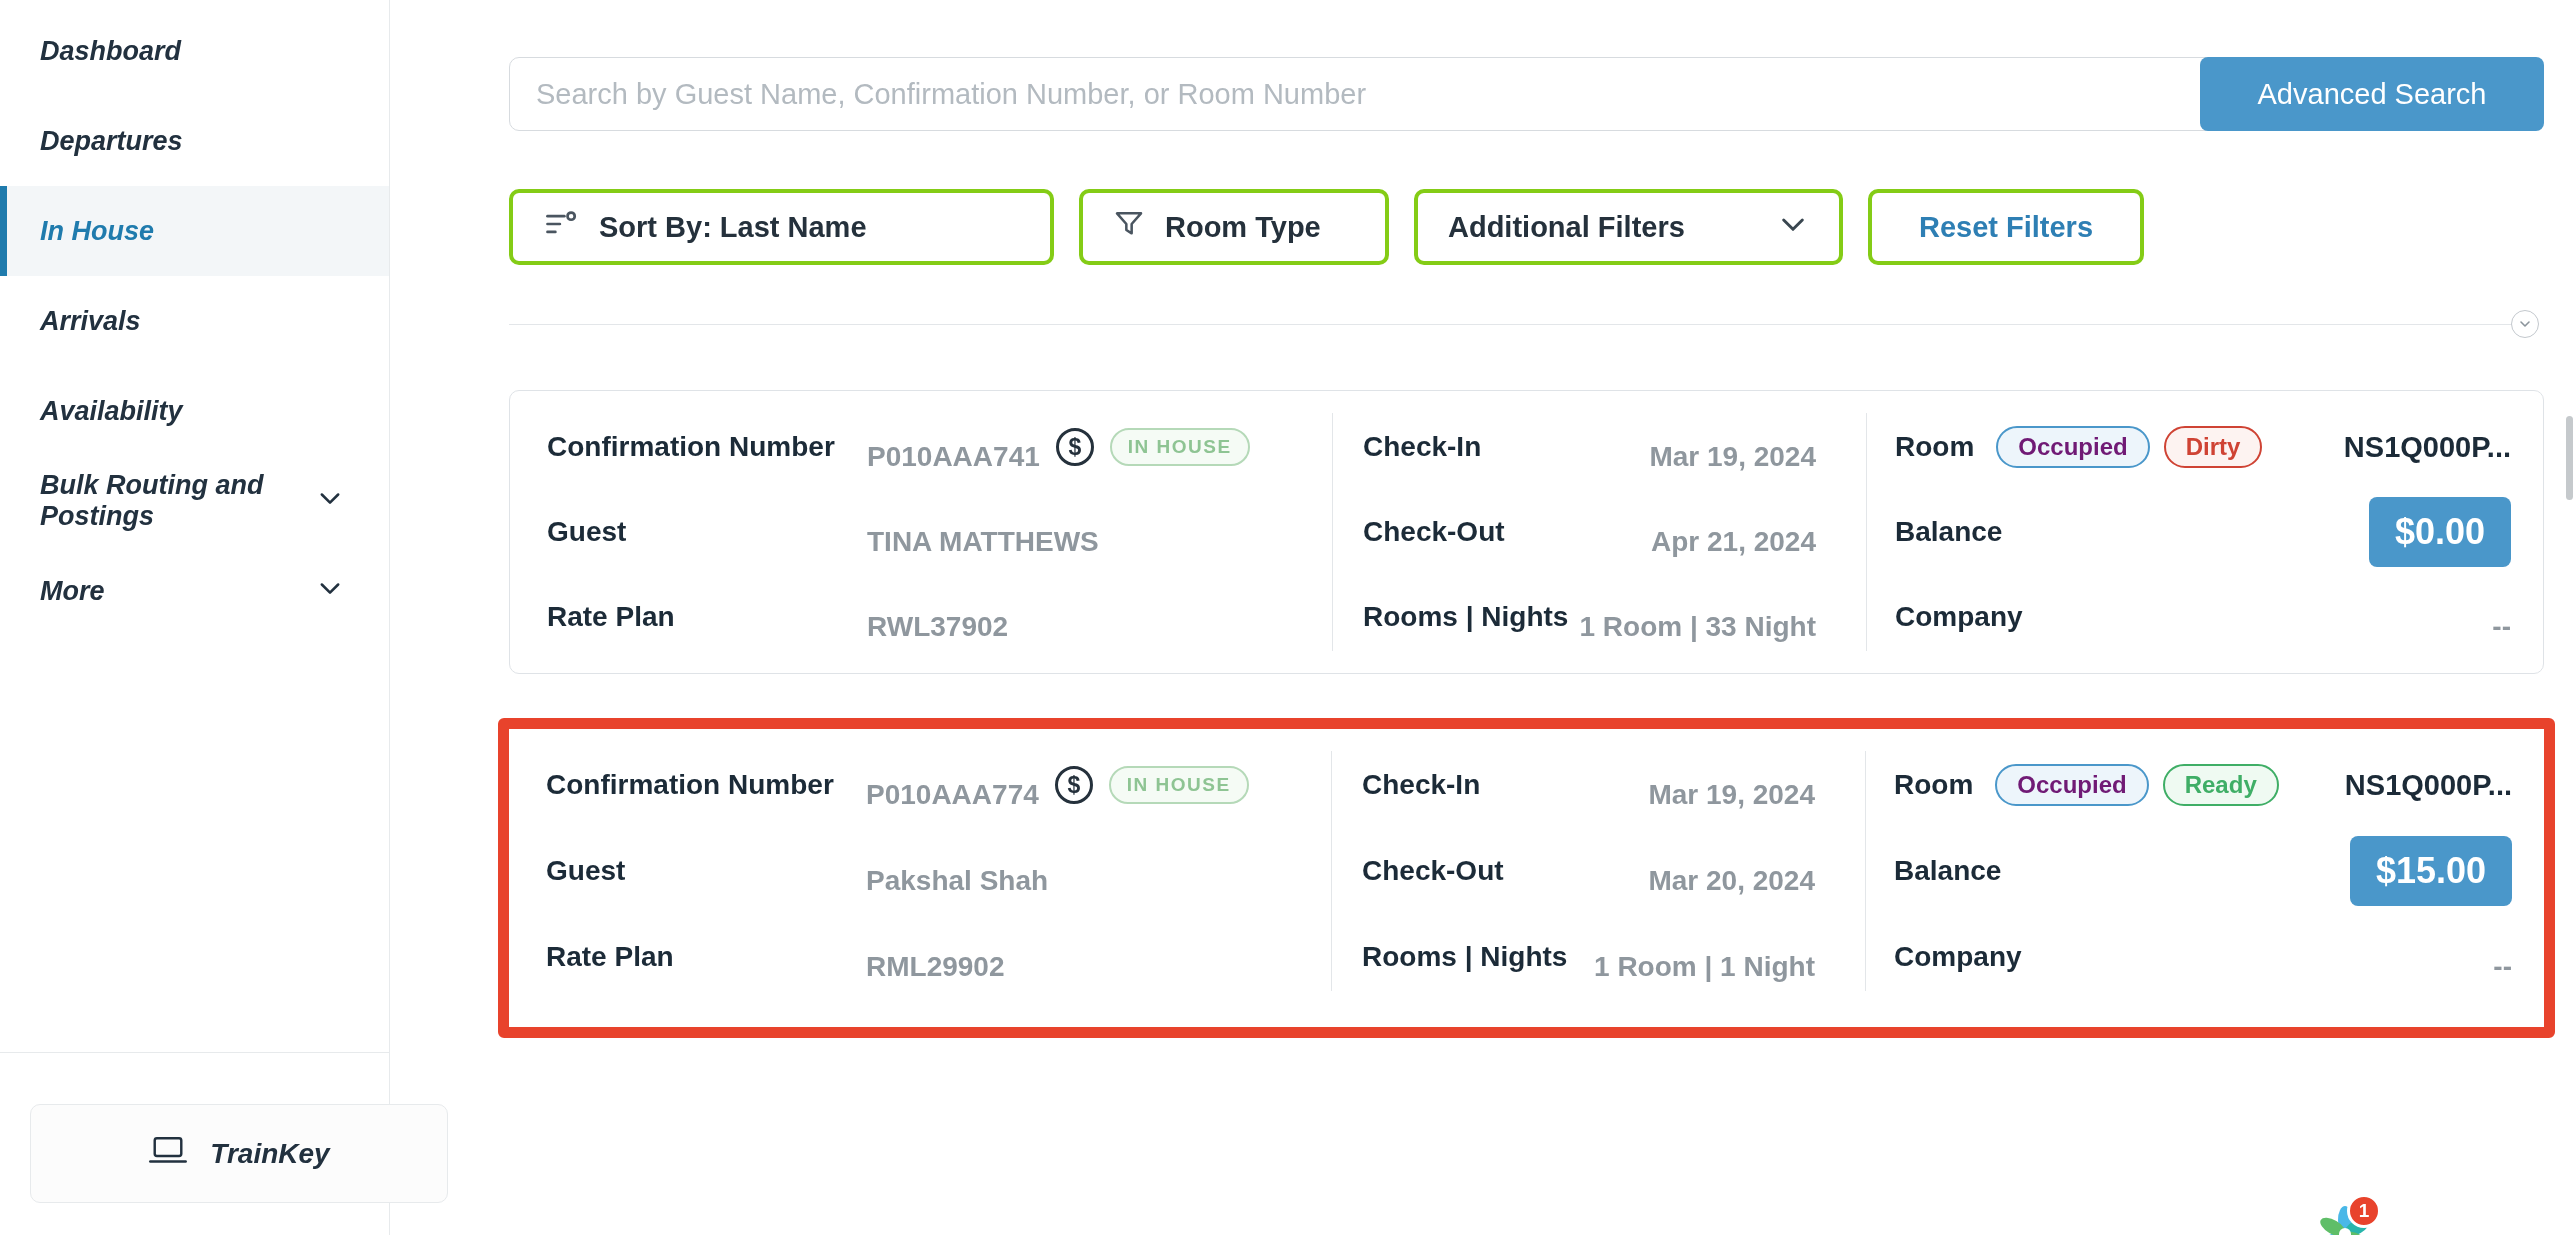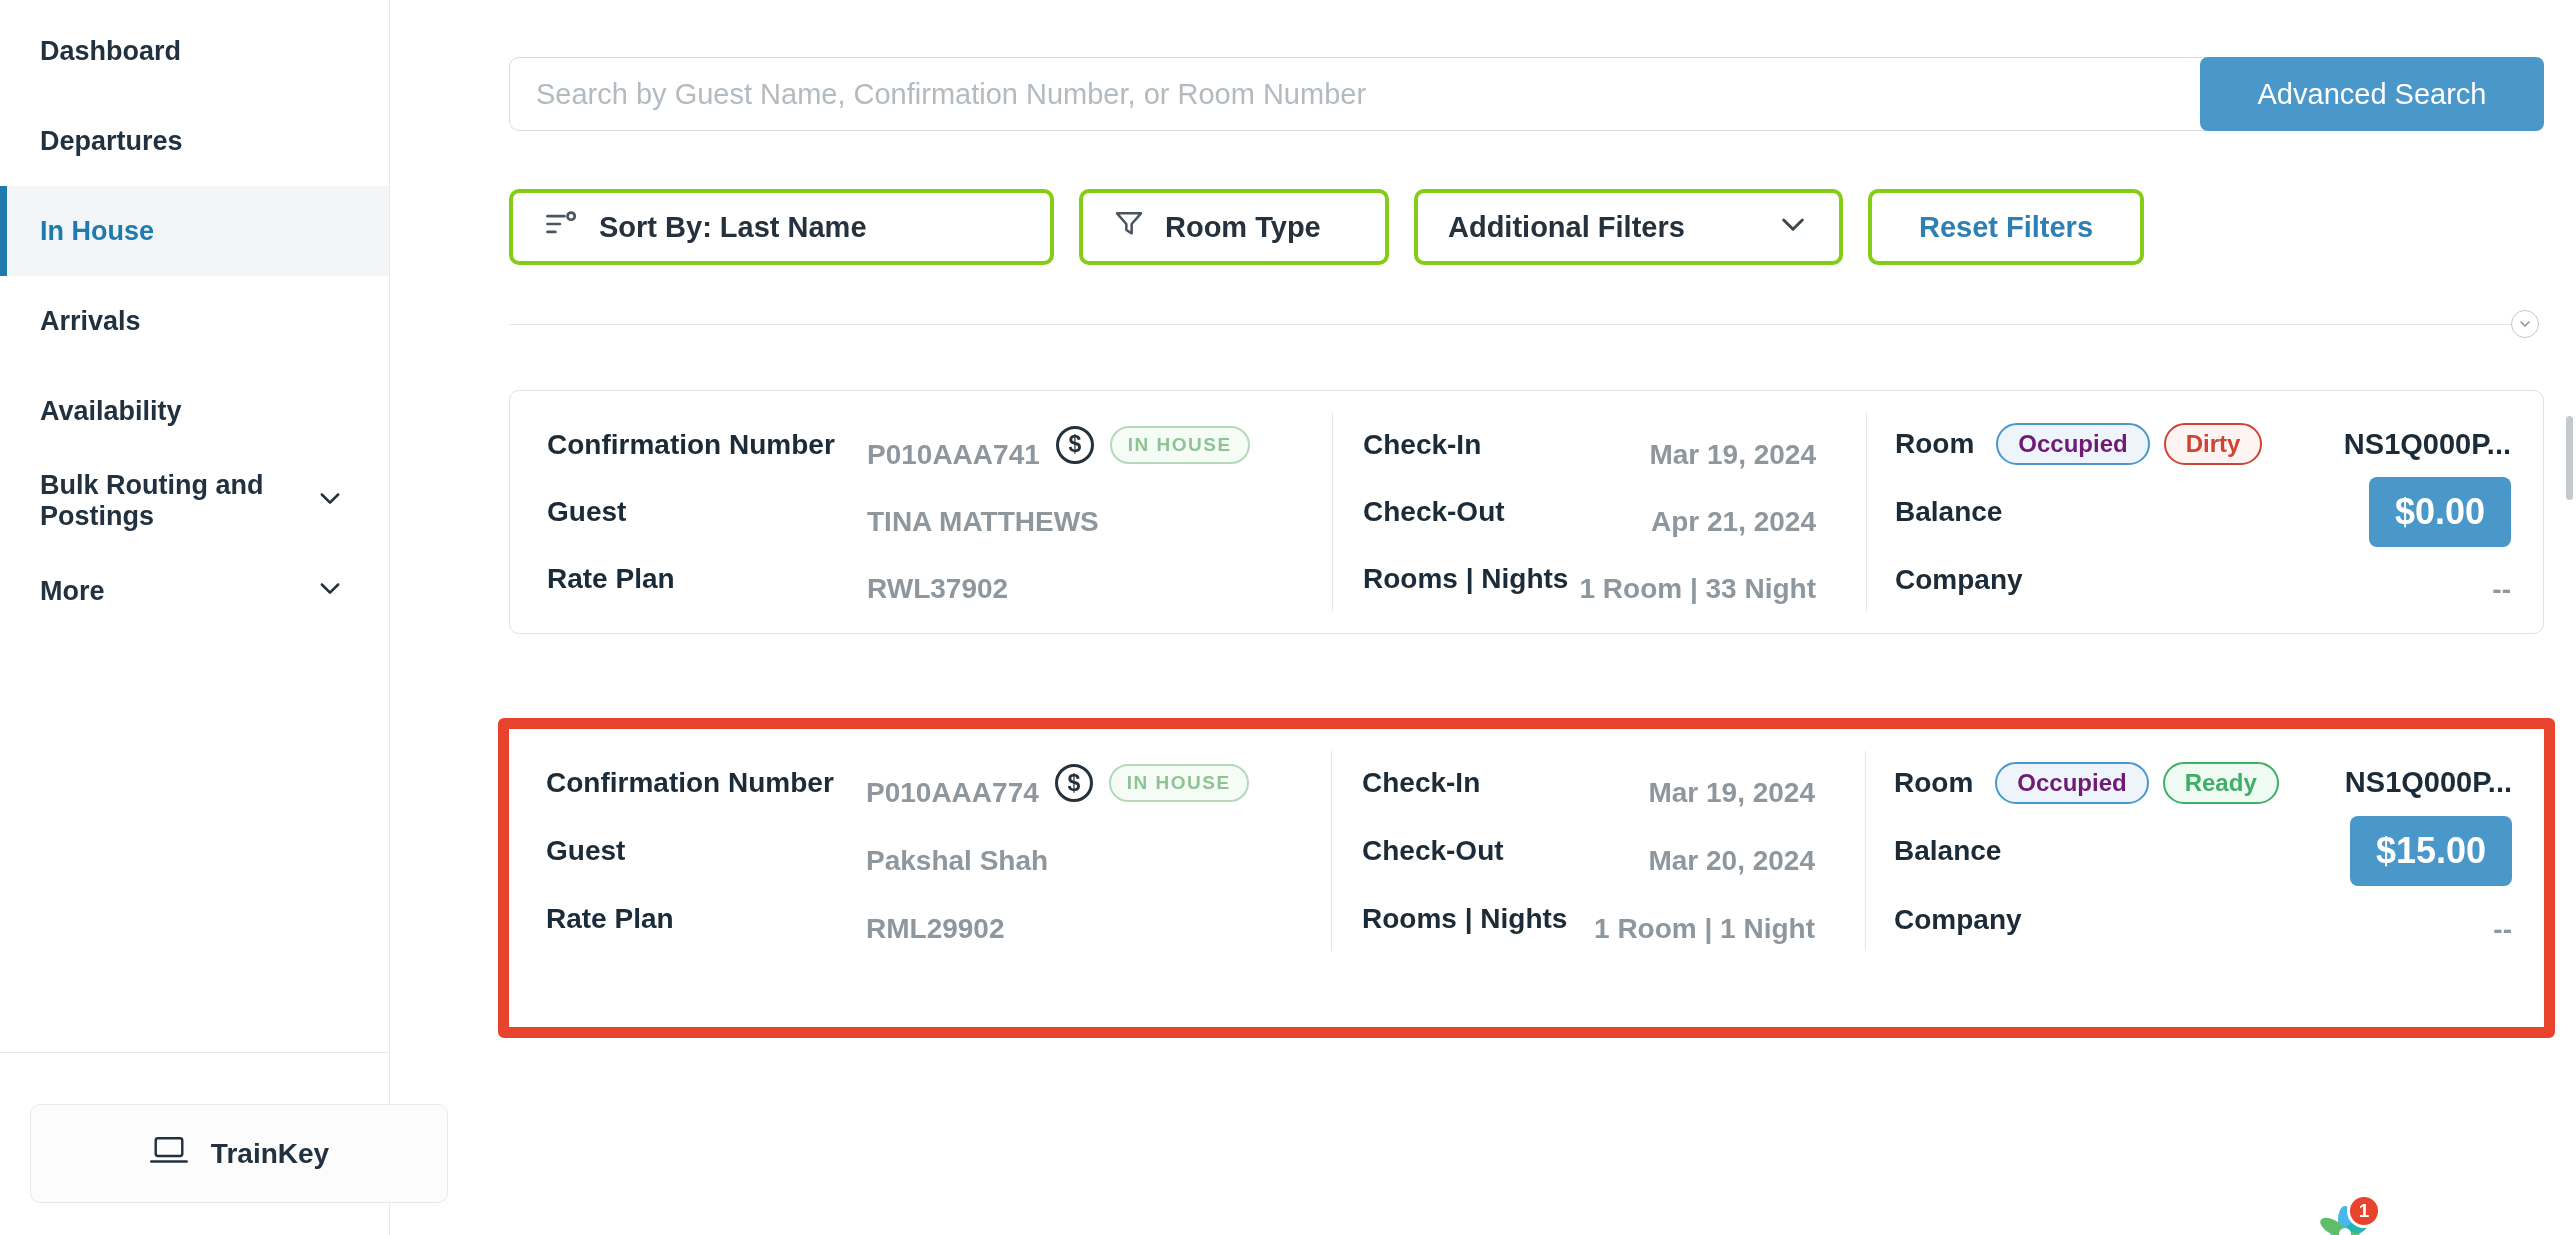--- a/index.html
+++ b/index.html
@@ -8,21 +8,21 @@
     font-family:"Liberation Sans", sans-serif;
     background:#ffffff;
     position:relative;
     overflow:hidden;
     color:#22313f;
   }
 
   
   .sidebar {
     position:absolute; left:0; top:0; width:390px; height:1235px;
-    background:#ffffff; border-right:1px solid #e7eaec;
+    background:#ffffff; border-right:1px solid #e7eaec;font-style:italic;
   }
   .nav { position:absolute; top:6px; left:0; right:0; }
   .nav-item {
     height:90px; display:flex; align-items:center; justify-content:space-between;
     padding:0 45px 0 40px; font-size:27px; font-weight:700; color:#22313f; cursor:pointer;
   }
   .nav-item.active {
     background:#f3f6f8; color:#1f7bad;
     border-left:7px solid #1f7bad; padding-left:33px;
   }
@@ -68,21 +68,21 @@
 
   .list-divider { position:absolute; left:509px; top:324px; width:2029px; height:1px; background:#e3e6e9; }
   .collapse-circle {
     position:absolute; left:2002px; top:-14px; width:28px; height:28px;
     border:1px solid #c3c8cd; border-radius:50%; background:#fff;
     display:flex; align-items:center; justify-content:center; cursor:pointer;
   }
 
   
   .card {
-    position:absolute; left:509px; width:2035px; height:244px;
+    position:absolute; left:509px; width:2035px; height:284px;
     background:#fff; border:1px solid #dfe3e7; border-radius:10px;
     display:flex; cursor:pointer;justify-content:center;
   }
   .card1 { top:390px; }
   .highlight {
     position:absolute; left:498px; top:718px; width:2057px; height:320px;
     border:11px solid #e8432c; border-radius:6px; background:#fff;
   }
   .card2 { position:absolute; inset:0; border:none; border-radius:0; display:flex; cursor:pointer; background:#fff; }
 

